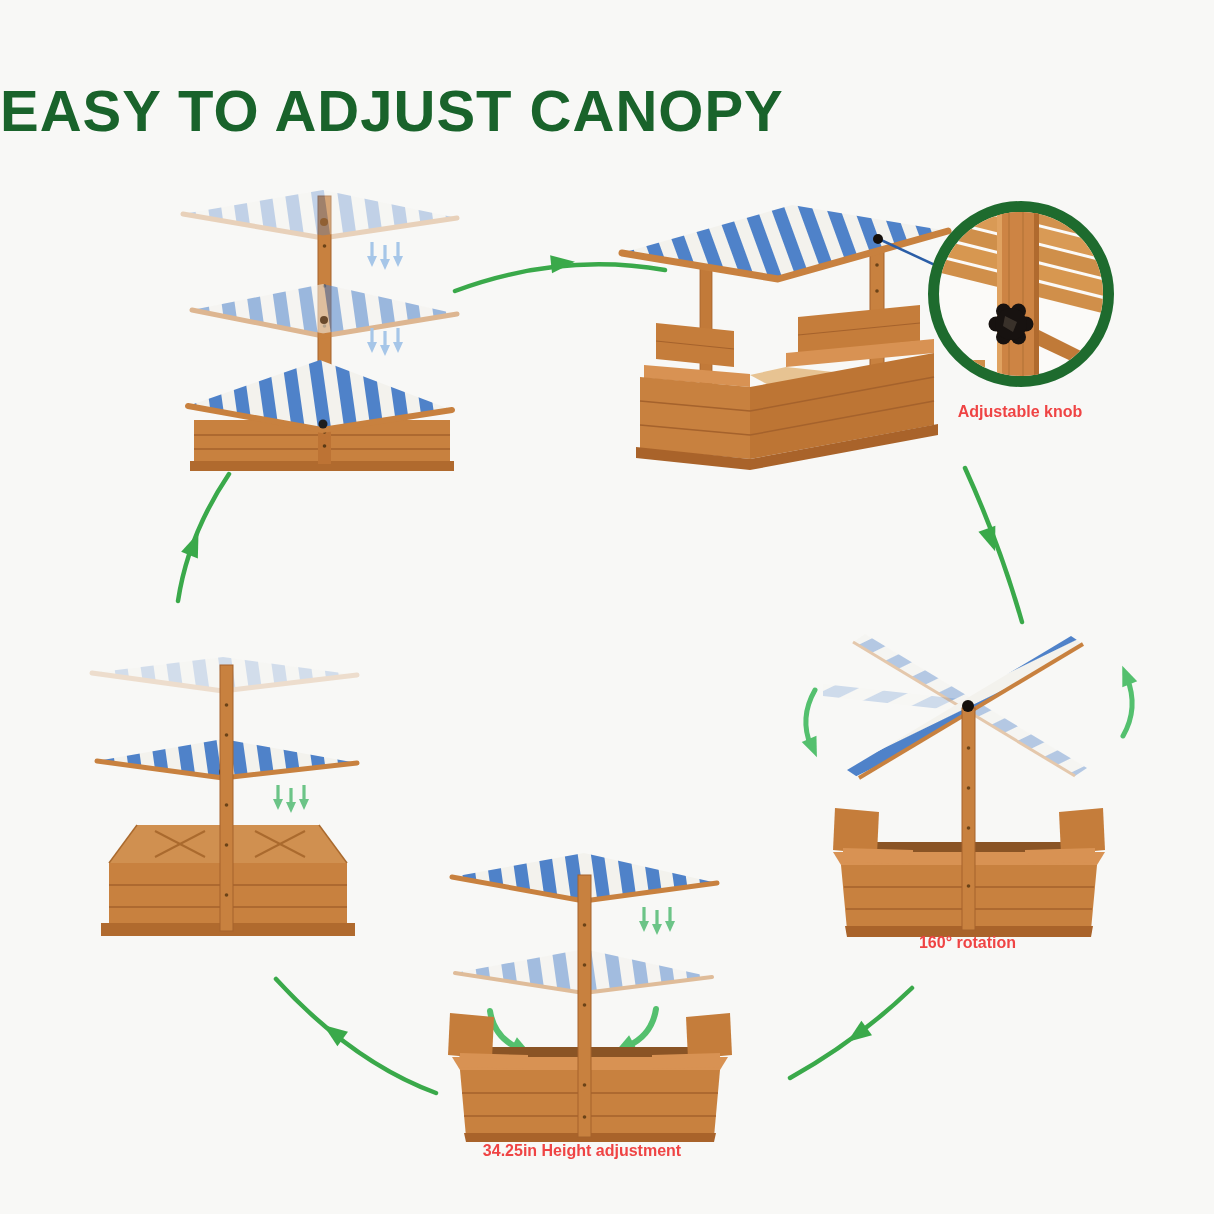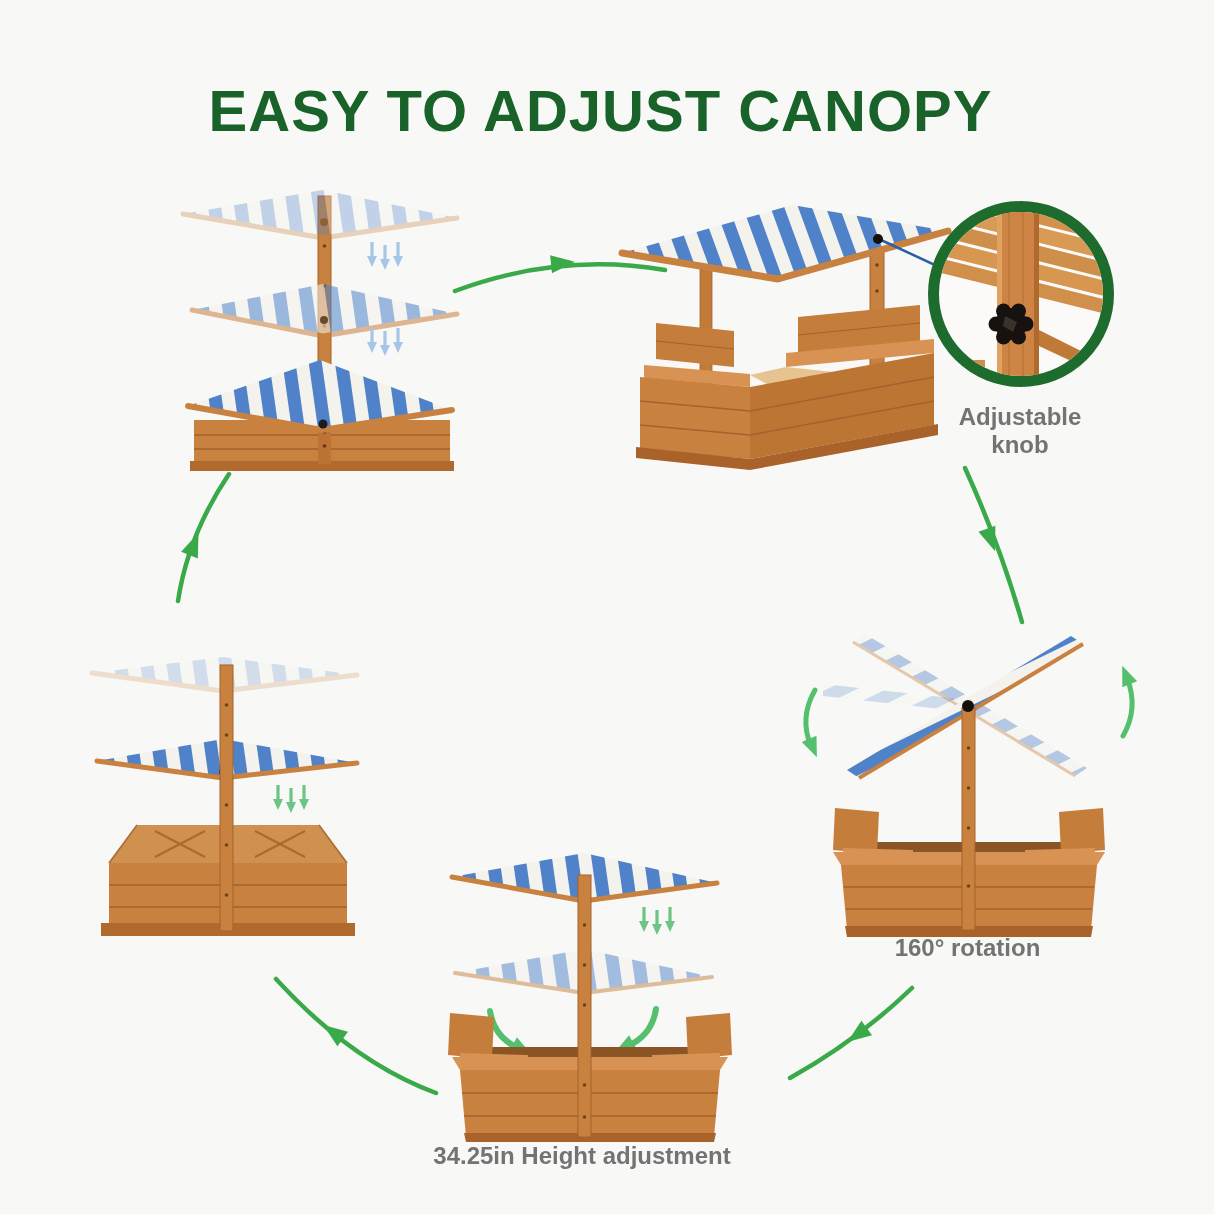--- a/index.html
+++ b/index.html
@@ -5,29 +5,28 @@
   html,body{margin:0;padding:0;}
   body{
     width:1214px;height:1214px;overflow:hidden;
     background:#f8f8f6;
     font-family:"Liberation Sans", sans-serif;
     position:relative;
   }
   .poster{position:absolute;left:0;top:0;width:1214px;height:1214px;}
   .page-title{
     position:absolute;left:0;top:38px;width:1201px;
-    text-align:center;
     font-size:58px;font-weight:800;letter-spacing:1px;
     color:#19632b;
     font-family:"Liberation Sans", sans-serif;
   }
   .fig{position:absolute;}
   .callout{
     position:absolute;
-    color:#737373;font-weight:bold;font-size:24px;
+    color:#ef4444;font-weight:bold;font-size:16px;
     text-align:center;
     font-family:"Liberation Sans", sans-serif;
   }
   .callout-knob{left:928px;top:403px;width:184px;}
   .callout-rotation{left:845px;top:934px;width:245px;}
   .callout-height{left:427px;top:1142px;width:310px;}
   .magnifier{
     position:absolute;left:928px;top:201px;width:164px;height:164px;
     border:11px solid #1e6b2e;border-radius:50%;
     background:#fbfaf8;overflow:hidden;

